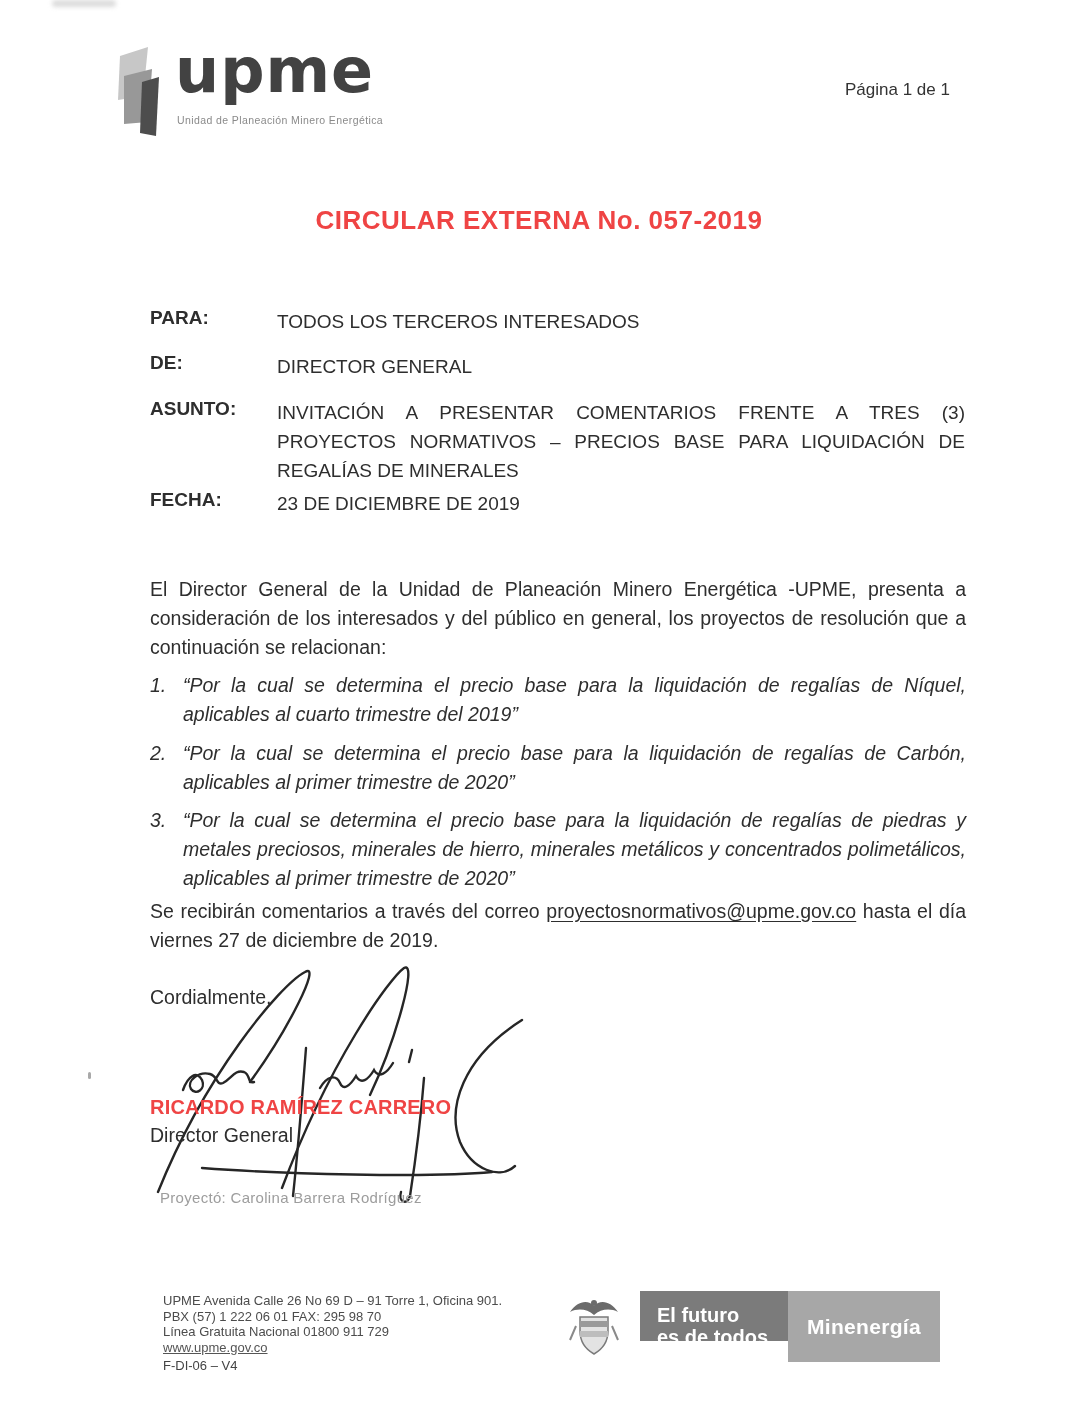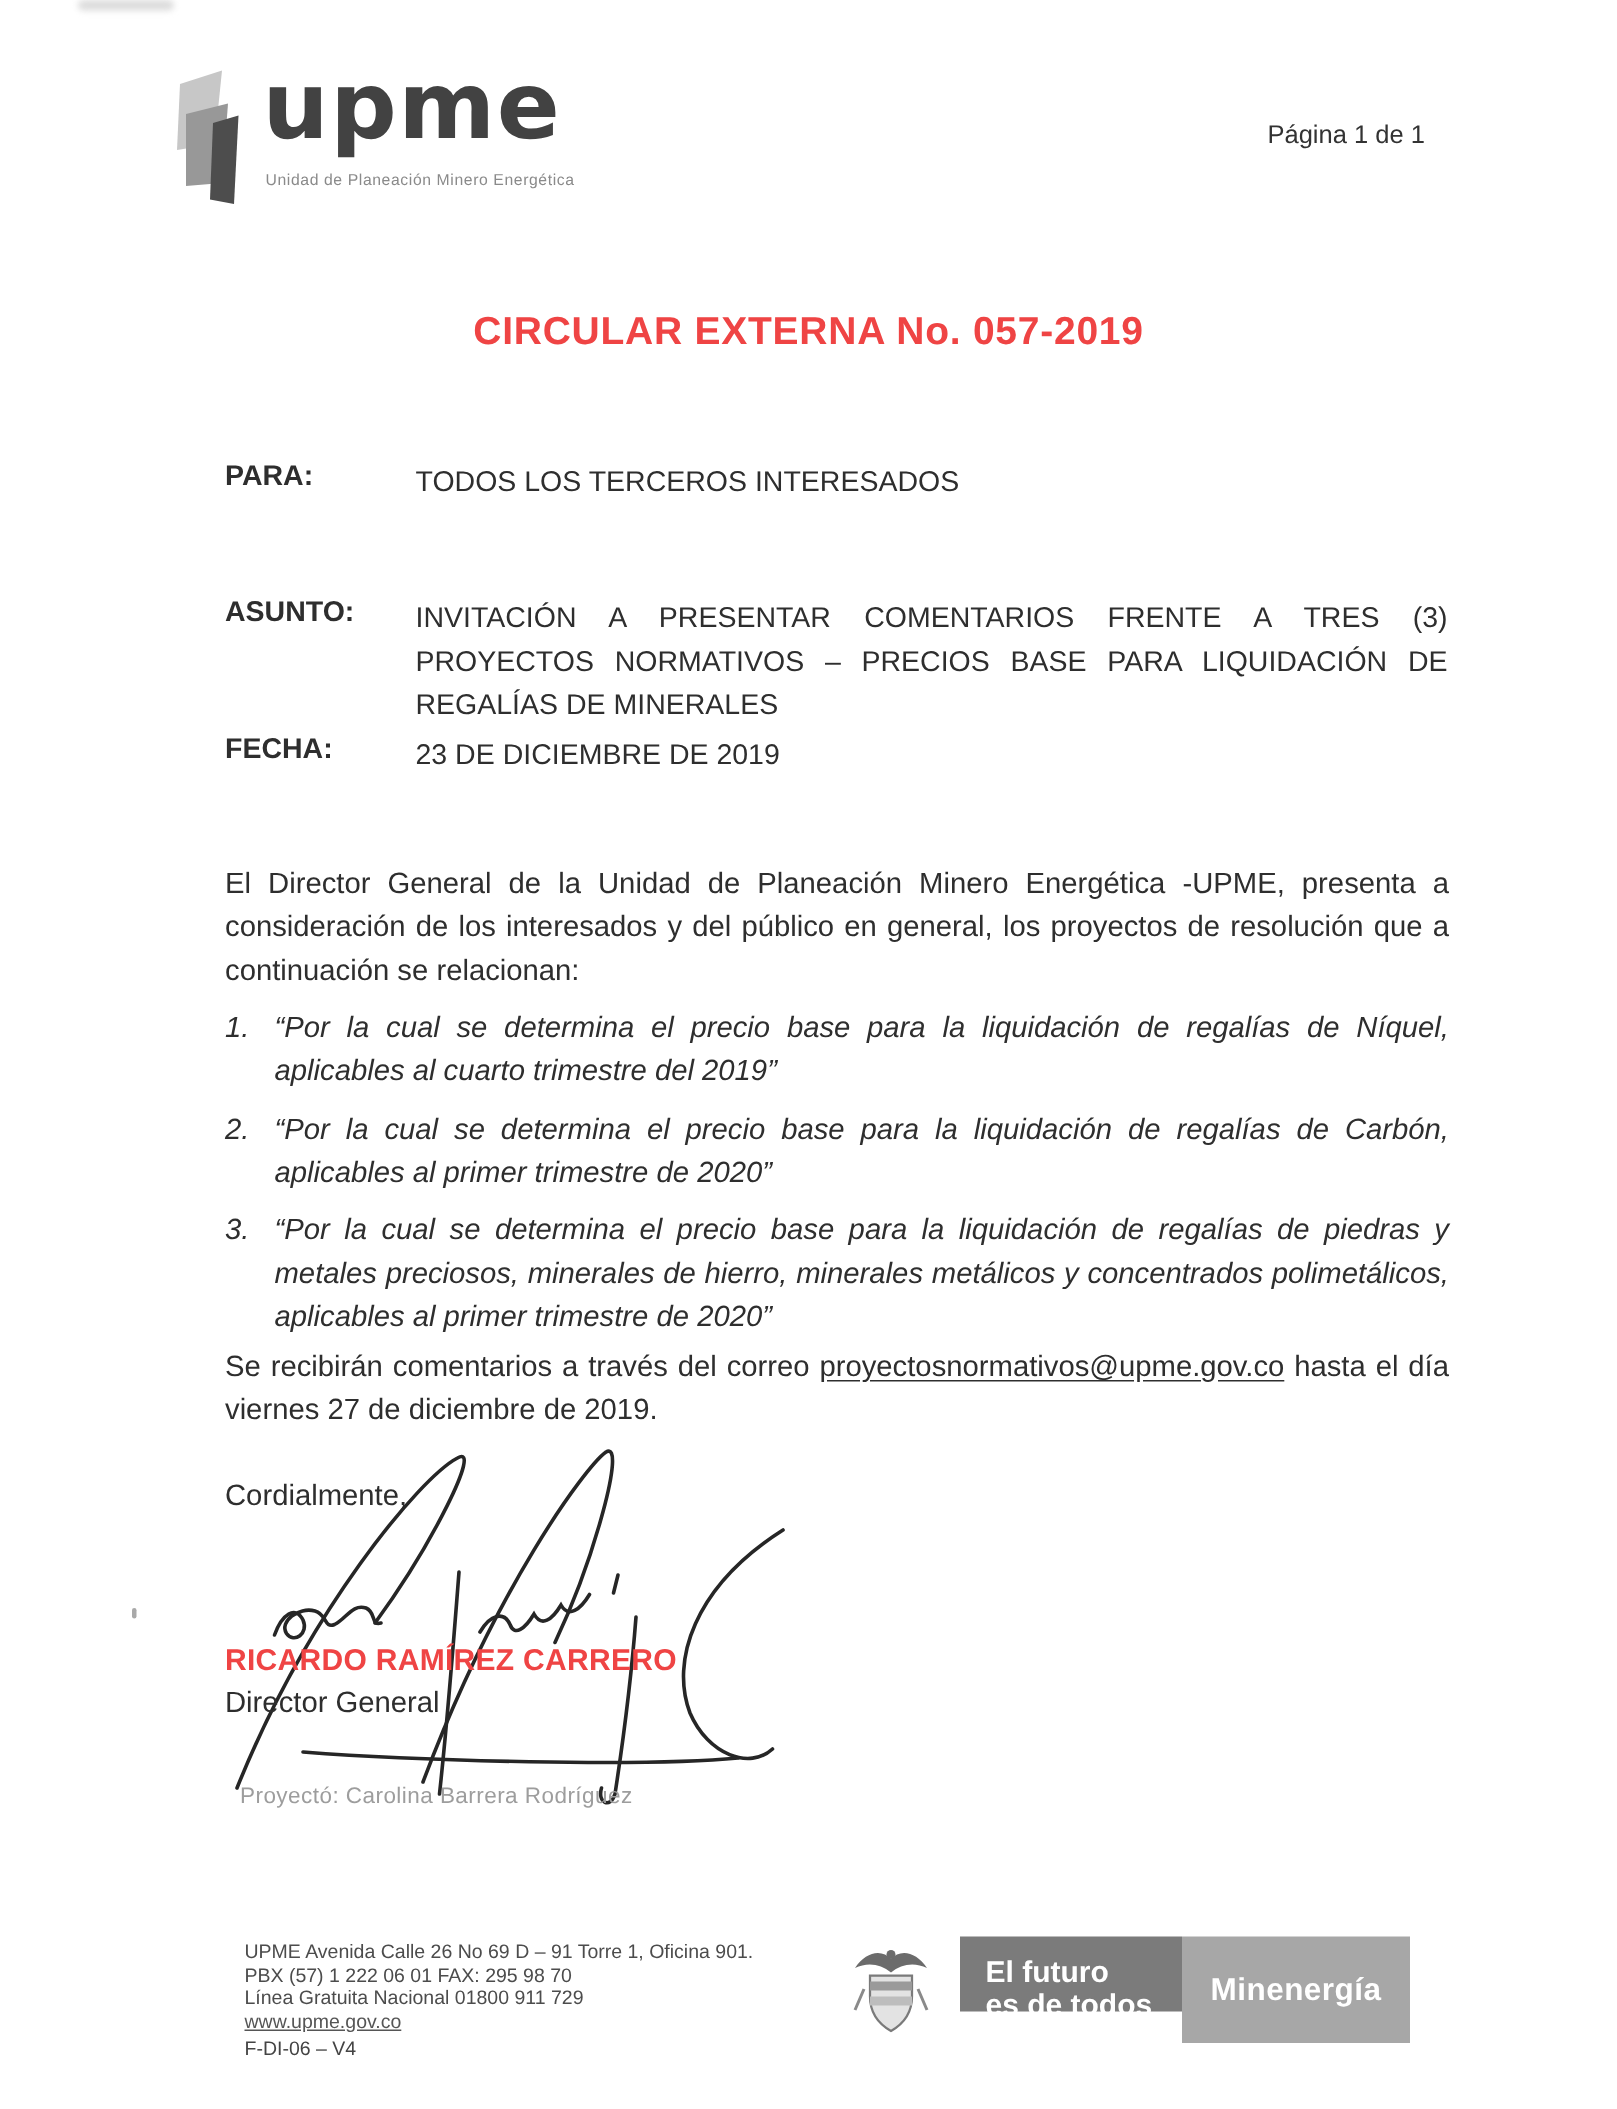--- a/index.html
+++ b/index.html
@@ -108,20 +108,24 @@
   </div>
 
   <div class="abs page-indicator" style="left:845px; top:55px;margin-top:25px;">Página 1 de 1</div>
 
   <div class="abs doc-title" style="top:205px;">CIRCULAR EXTERNA No. 057-2019</div>
 
   <div class="abs meta-row" style="top:307px;">
     <div class="meta-label">PARA:</div>
     <div class="meta-value">TODOS LOS TERCEROS INTERESADOS</div>
   </div>
+  <div class="abs meta-row" style="top:352px;">
+    <div class="meta-label">DE:</div>
+    <div class="meta-value">DIRECTOR GENERAL</div>
+  </div>
   <div class="abs meta-row" style="top:398px;">
     <div class="meta-label">ASUNTO:</div>
     <div class="meta-value">INVITACIÓN A PRESENTAR COMENTARIOS FRENTE A TRES (3) PROYECTOS NORMATIVOS – PRECIOS BASE PARA LIQUIDACIÓN DE REGALÍAS DE MINERALES</div>
   </div>
   <div class="abs meta-row" style="top:489px;">
     <div class="meta-label">FECHA:</div>
     <div class="meta-value">23 DE DICIEMBRE DE 2019</div>
   </div>
 
   <div class="abs para" style="top:575px;">El Director General de la Unidad de Planeación Minero Energética -UPME, presenta a consideración de los interesados y del público en general, los proyectos de resolución que a continuación se relacionan:</div>

